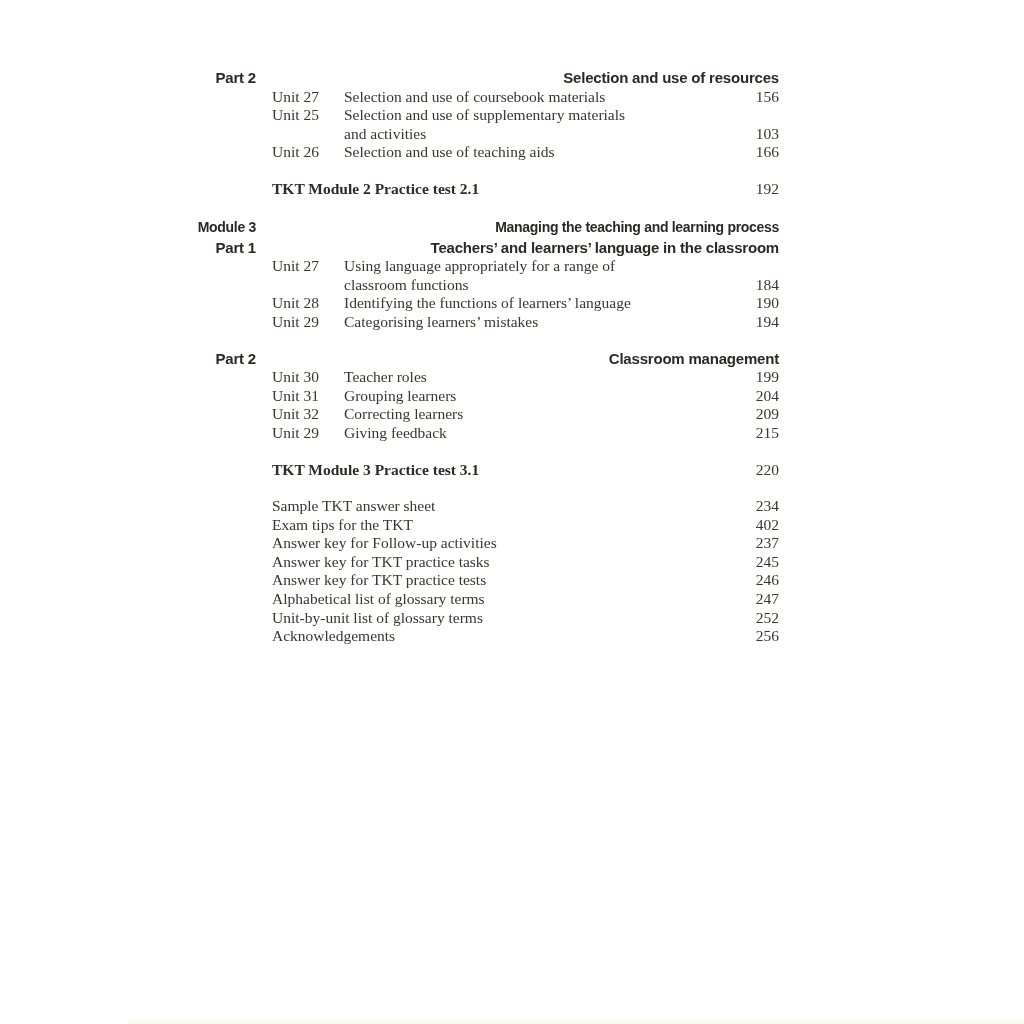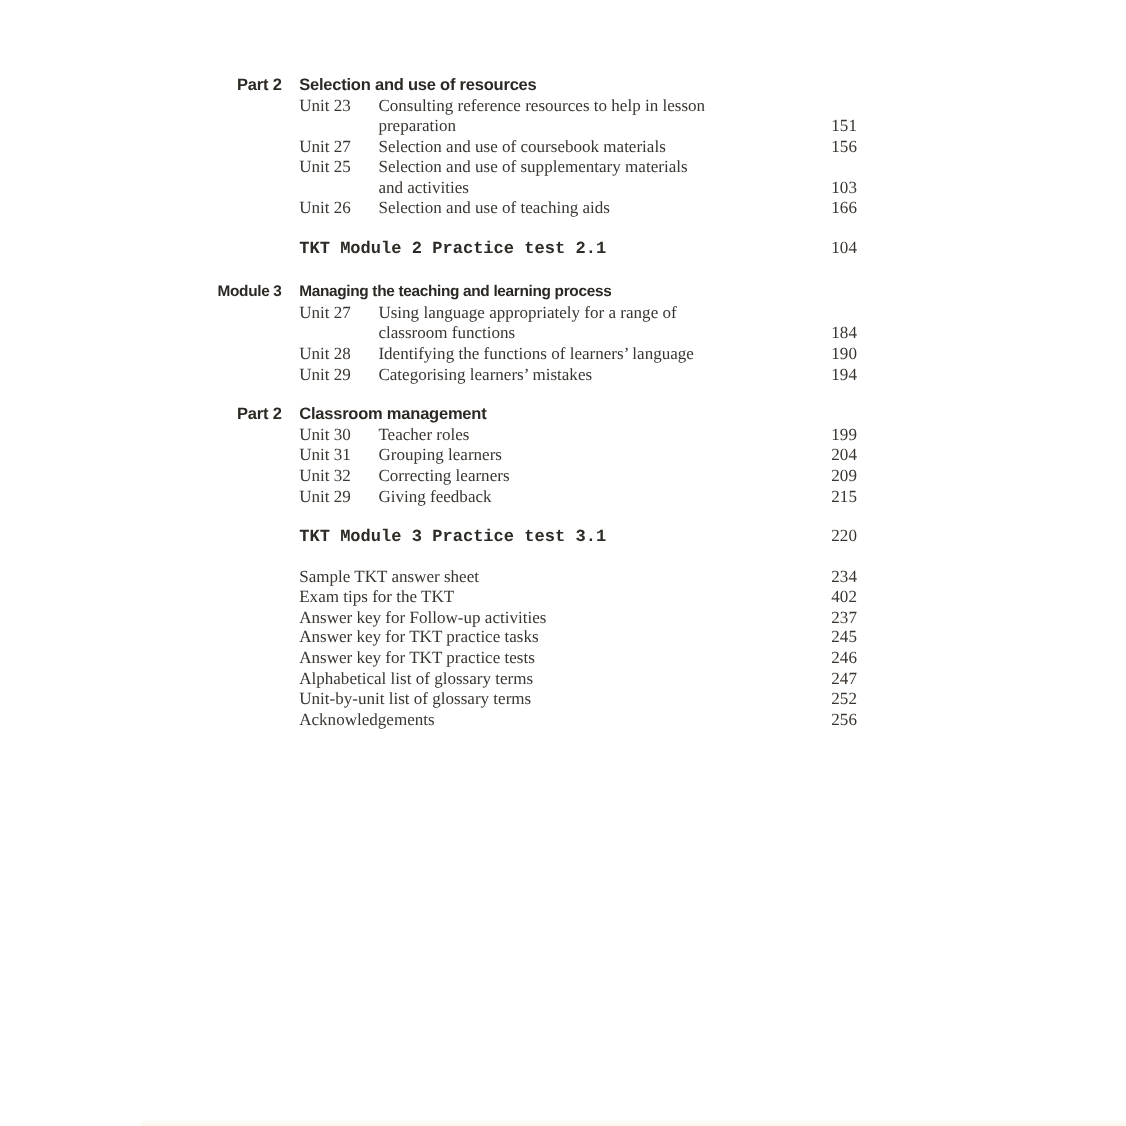--- a/index.html
+++ b/index.html
@@ -36,29 +36,29 @@
     padding-right: 16px;
     white-space: nowrap;
   }
   .c2 { grid-column: 2; }
   .c3 { grid-column: 3; white-space: pre-line; }
   .c4 {
     grid-column: 4;
     text-align: right;
     align-self: end;
   }
-  .cspan { grid-column: 2 / 5; }
+  .cspan { grid-column: 2 / 5; text-align: right; }
   .cspan23 { grid-column: 2 / 4; }
   .serif {
     font-family: "Liberation Serif", serif;
     font-size: 15.5px;
     color: #3a3530;
   }
   .serif-bold {
-    font-family: Liberation Mono, monospace;
+    font-family: Liberation Serif, serif;
     font-size: 15.5px;
     font-weight: 700;
     color: #2e2a25;
   }
   .sans {
     font-family: "Liberation Sans", sans-serif;
     font-weight: 700;
     font-size: 15px;
     letter-spacing: -0.2px;
     color: #2c2823;
@@ -88,27 +88,20 @@
 <div class="page">
   <div class="toc">
 
     <div class="row">
       <div class="c1 sans">Part 2</div>
       <div class="cspan sans">Selection and use of resources</div>
     </div>
 
     <div class="row">
       <div class="c1"></div>
-      <div class="c2 serif">Unit 23</div>
-      <div class="c3 serif">Consulting reference resources to help in lesson
-preparation</div>
-      <div class="c4 serif">151</div>
-    </div>
-    <div class="row">
-      <div class="c1"></div>
       <div class="c2 serif">Unit 27</div>
       <div class="c3 serif">Selection and use of coursebook materials</div>
       <div class="c4 serif">156</div>
     </div>
     <div class="row">
       <div class="c1"></div>
       <div class="c2 serif">Unit 25</div>
       <div class="c3 serif">Selection and use of supplementary materials
 and activities</div>
       <div class="c4 serif">103</div>
@@ -116,28 +109,32 @@
     <div class="row">
       <div class="c1"></div>
       <div class="c2 serif">Unit 26</div>
       <div class="c3 serif">Selection and use of teaching aids</div>
       <div class="c4 serif">166</div>
     </div>
 
     <div class="row gap-before">
       <div class="c1"></div>
       <div class="cspan23 serif-bold">TKT Module 2 Practice test 2.1</div>
-      <div class="c4 serif">104</div>
+      <div class="c4 serif">192</div>
     </div>
 
     <div class="row module-row">
       <div class="c1 sans">Module 3</div>
       <div class="cspan sans">Managing the teaching and learning process</div>
     </div>
 
+    <div class="row">
+      <div class="c1 sans">Part 1</div>
+      <div class="cspan sans">Teachers’ and learners’ language in the classroom</div>
+    </div>
 
     <div class="row">
       <div class="c1"></div>
       <div class="c2 serif">Unit 27</div>
       <div class="c3 serif">Using language appropriately for a range of
 classroom functions</div>
       <div class="c4 serif">184</div>
     </div>
     <div class="row">
       <div class="c1"></div>

